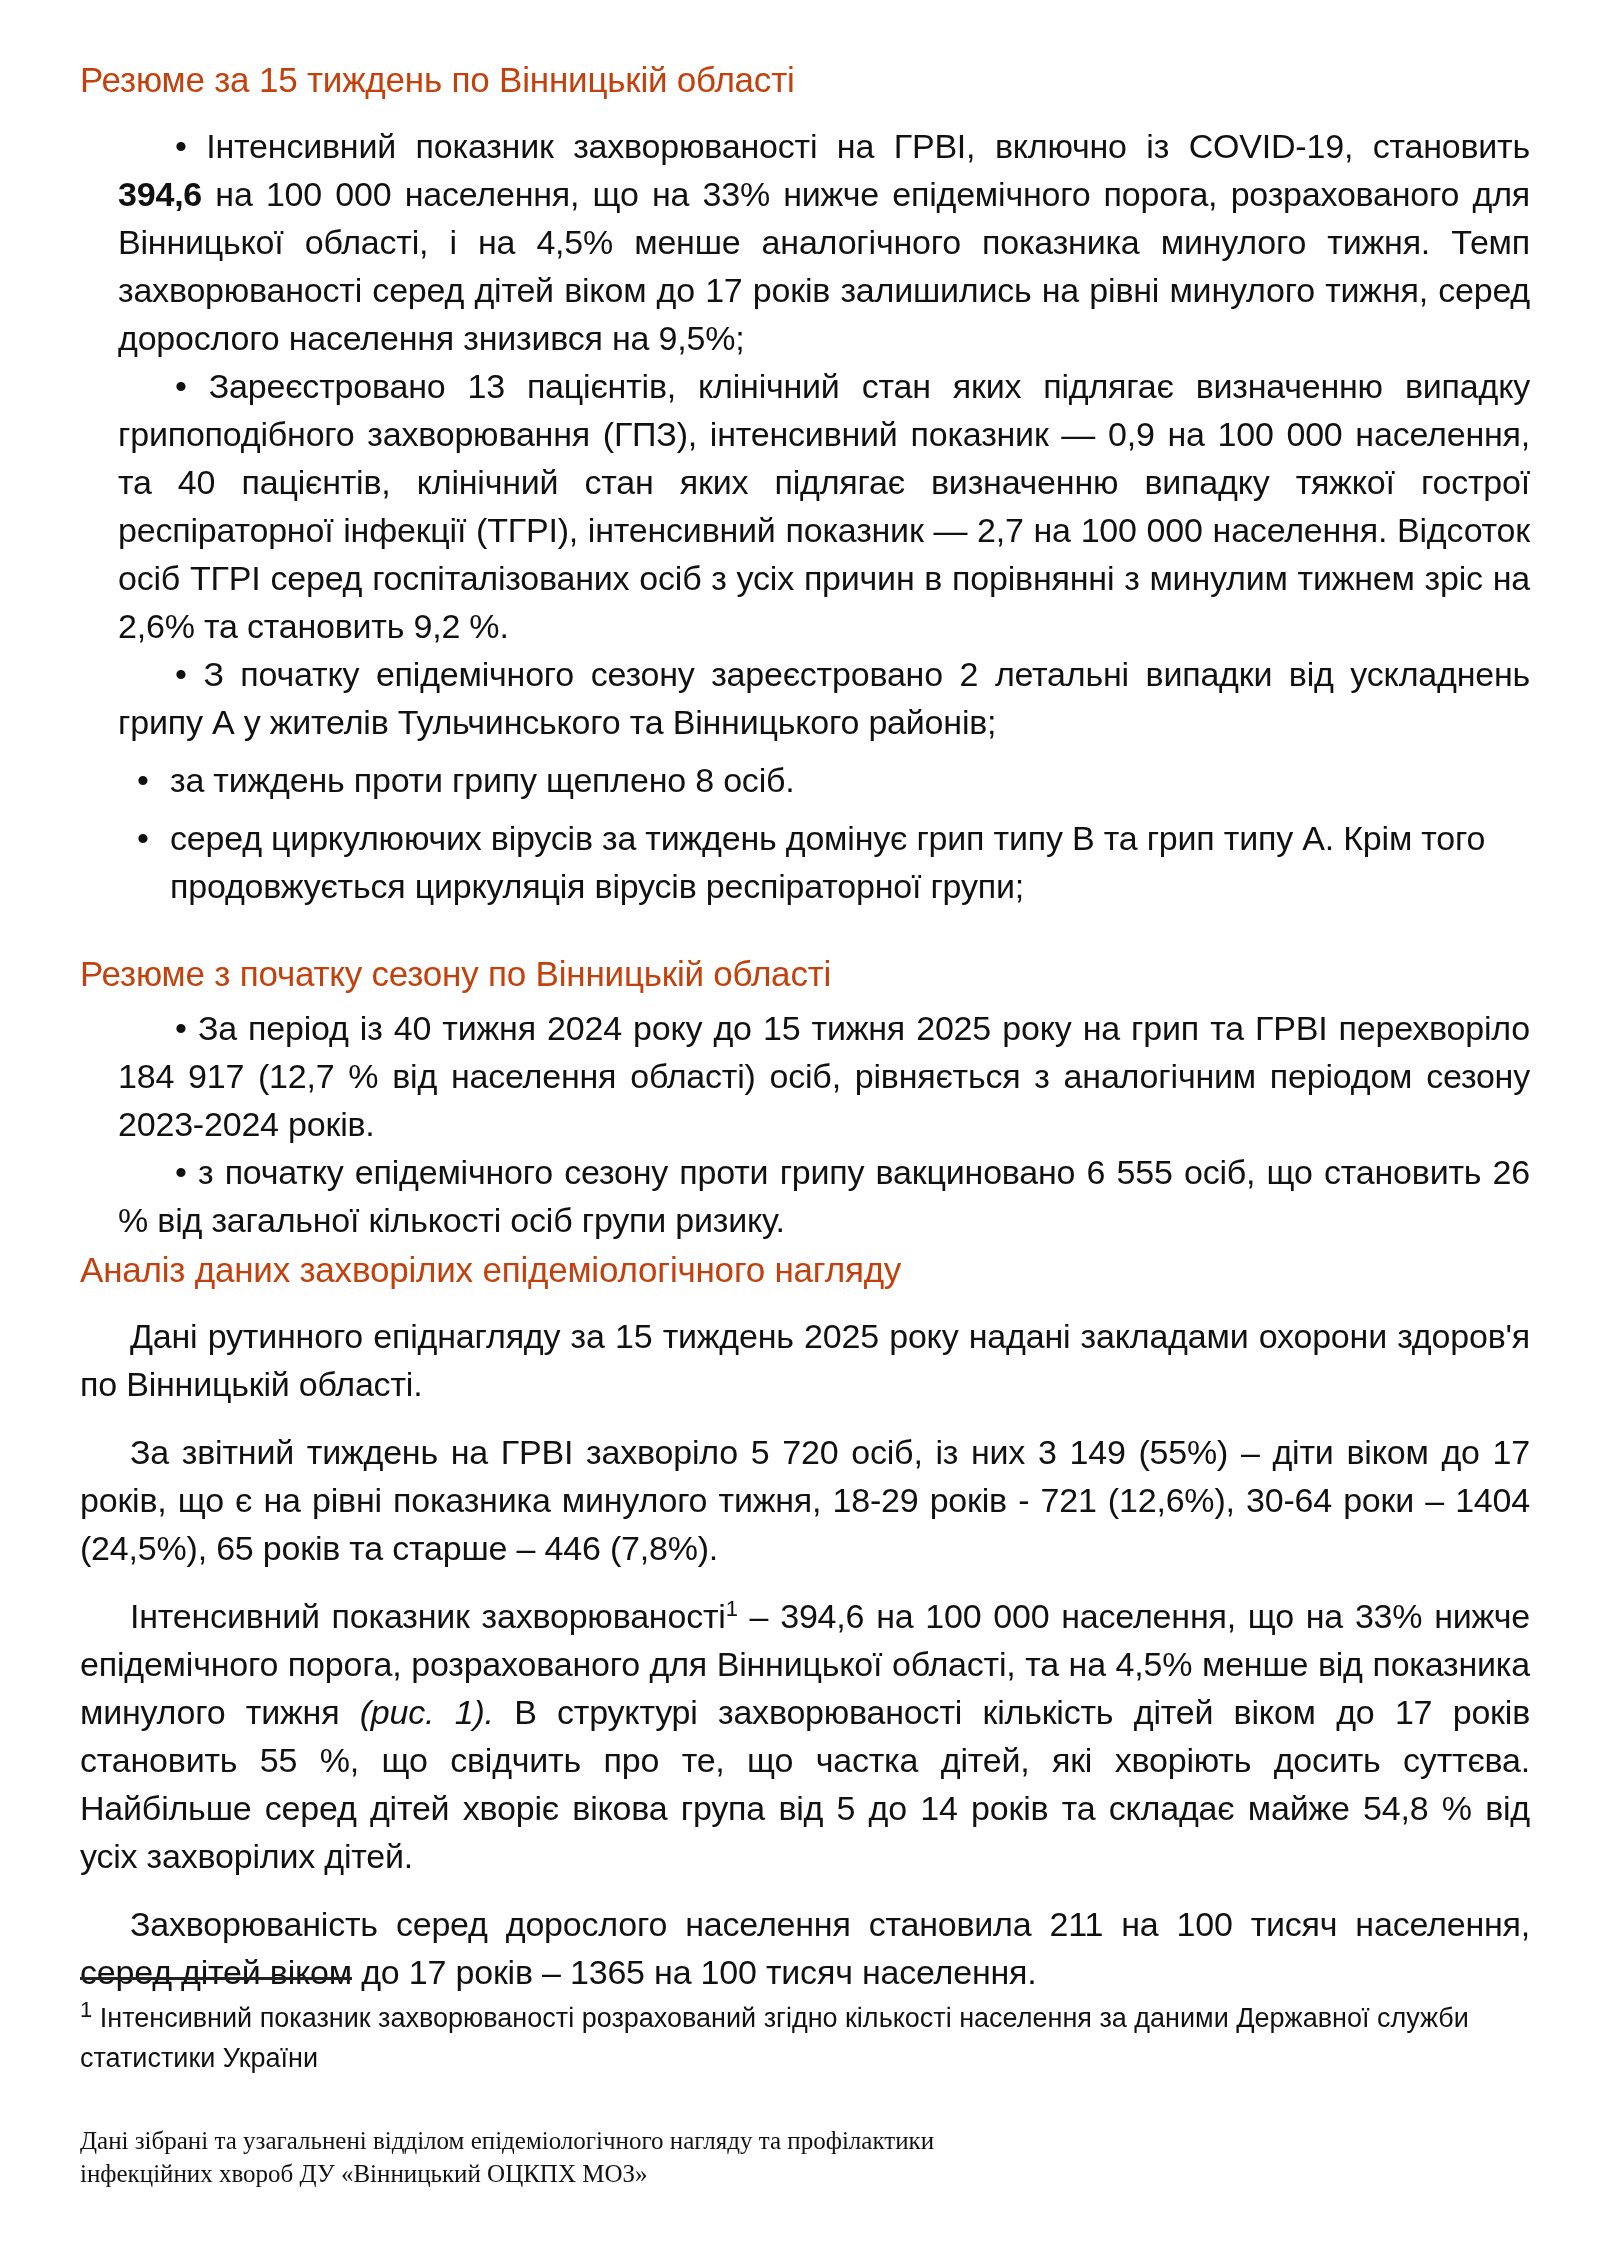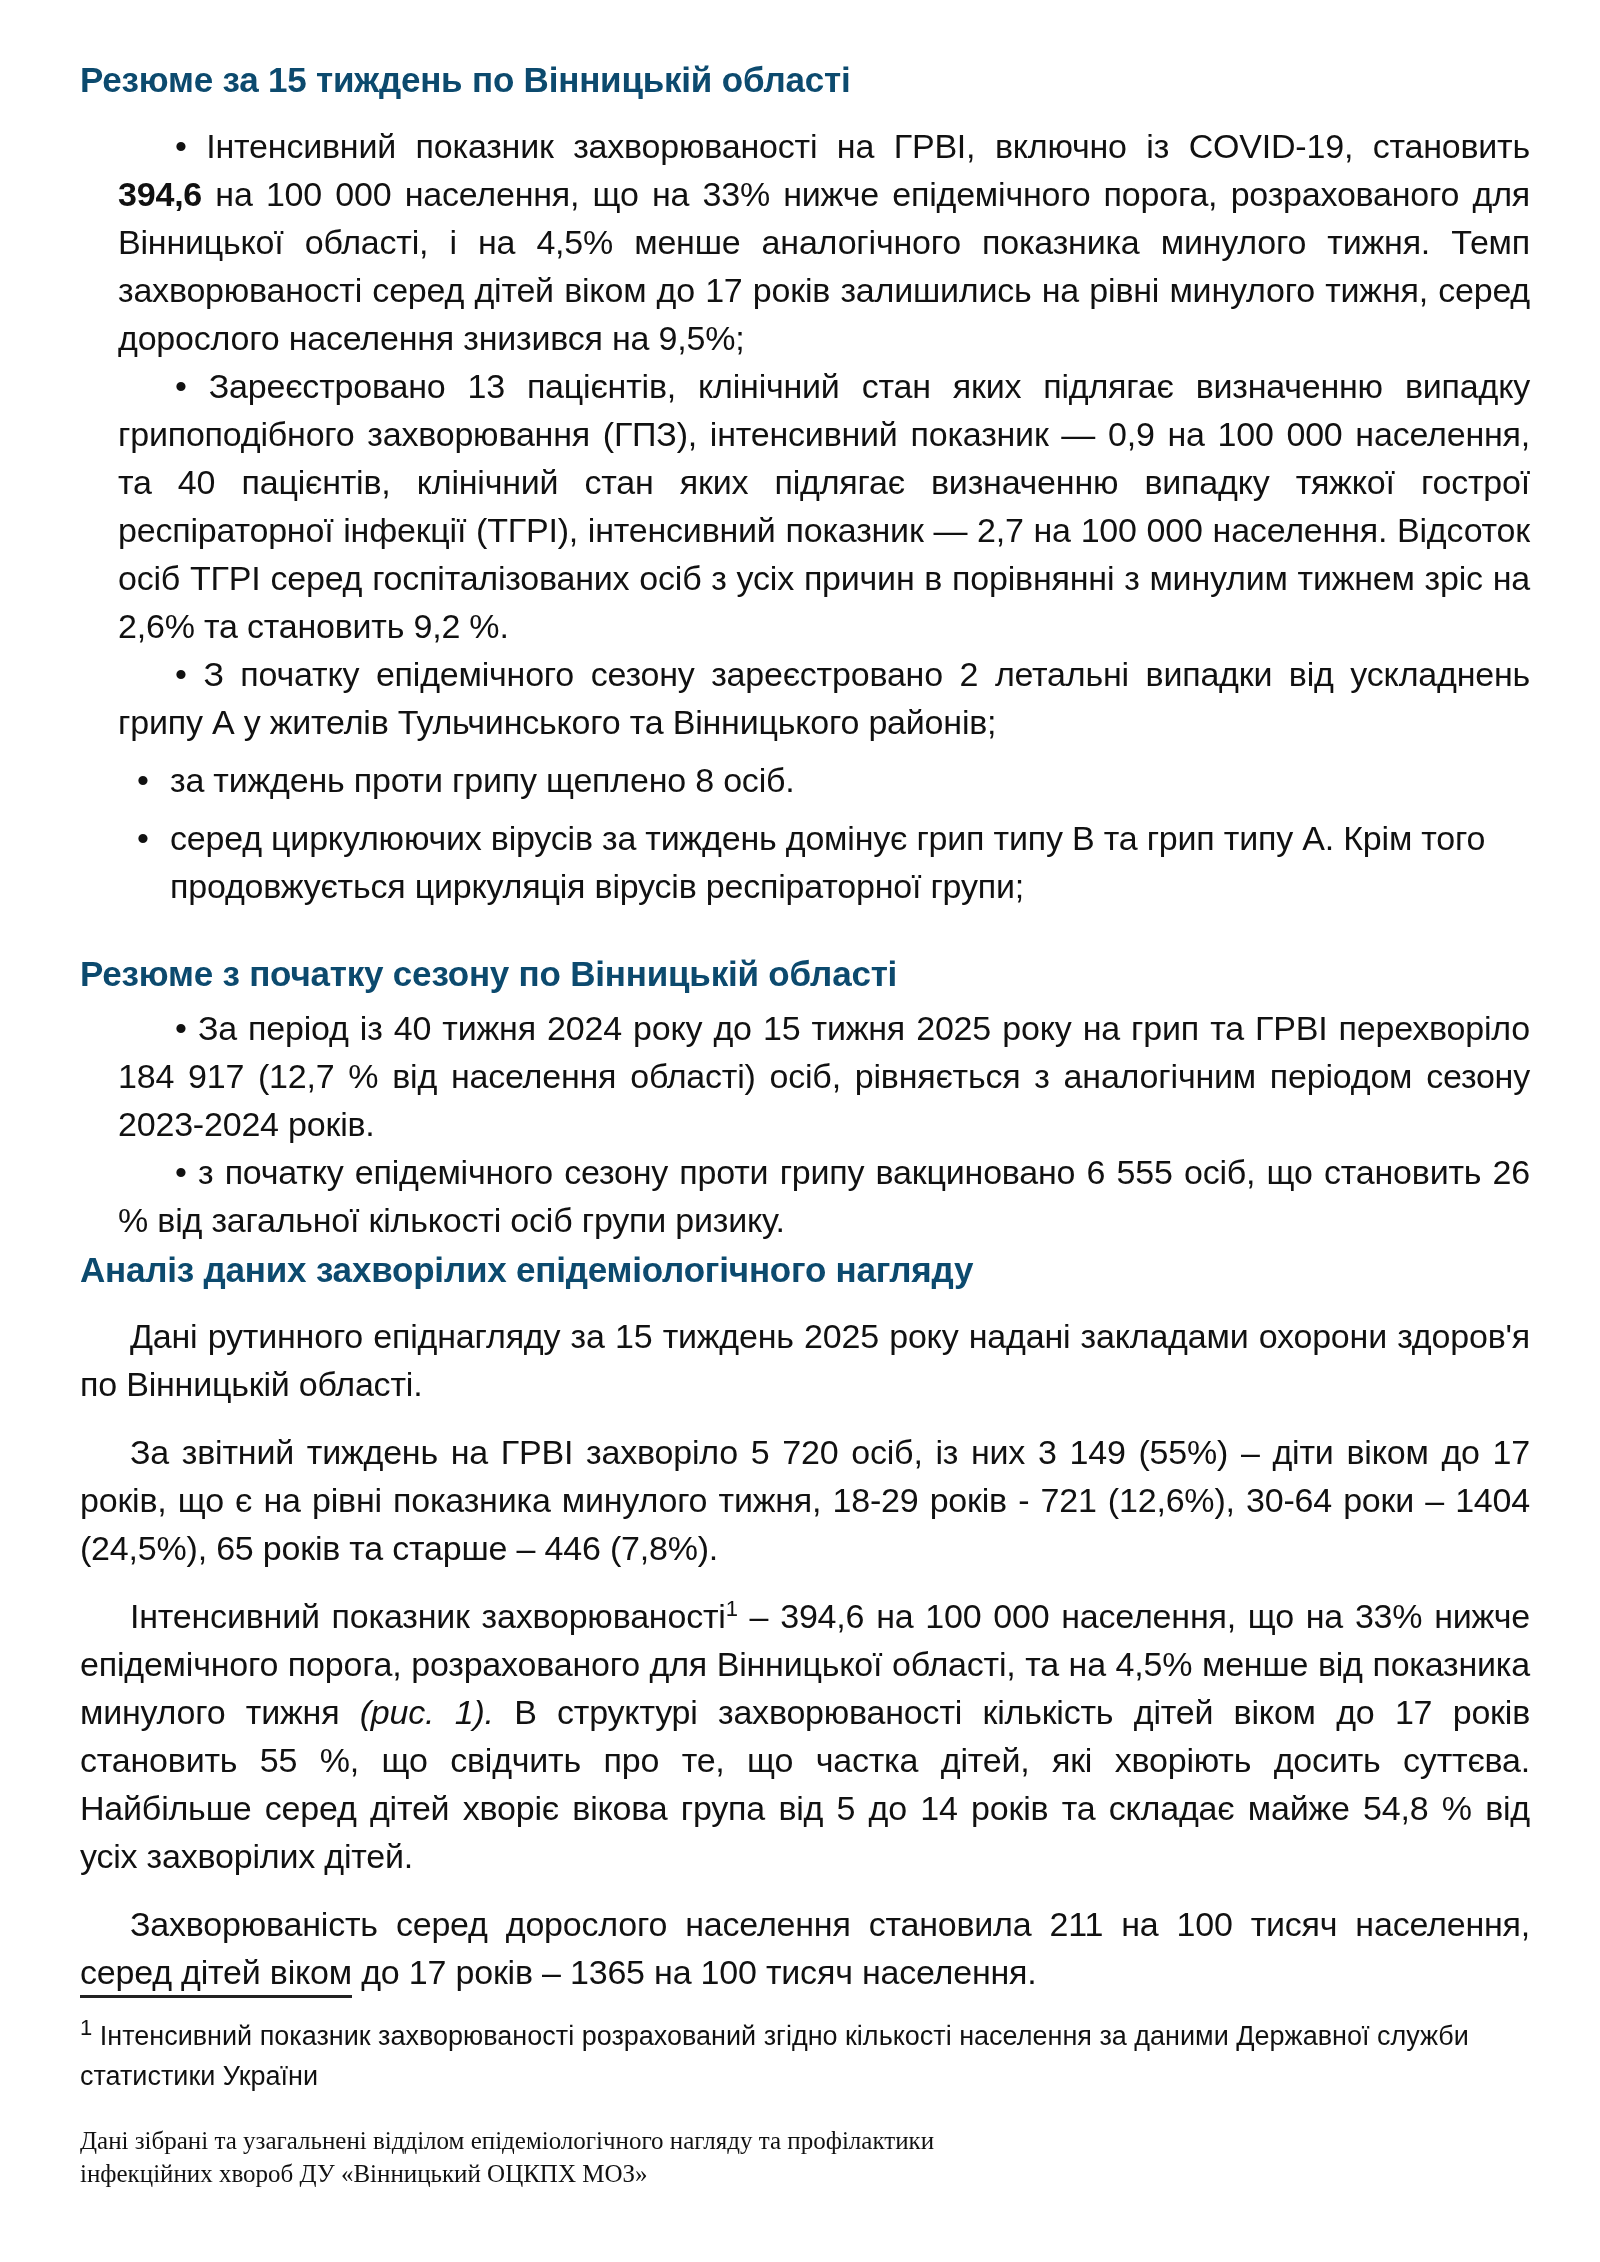--- a/index.html
+++ b/index.html
@@ -14,22 +14,22 @@
     background: #ffffff;
     box-sizing: border-box;
     padding: 58px 70px 0 80px;
     font-family: "Liberation Sans", sans-serif;
     color: #111111;
     font-size: 34px;
     line-height: 48px;
     letter-spacing: -0.2px;
   }
   .heading {
-    color: #0c4a6e;
-    font-weight: bold;
+    color: #c2410c;
+    font-weight: normal;
     font-size: 35px;
     line-height: 44px;
     margin: 0 0 20px 0;
   }
   .heading.h-season { margin: 42px 0 8px 0; }
   .heading.h-analysis { margin: 4px 0 4px 0; }
   p { margin: 0; }
   .para {
     text-align: justify;
     text-indent: 57px;
@@ -67,21 +67,21 @@
     border-top: 3px solid #222222;
     margin-bottom: 18px;
   }
   .footnote-text {
     font-size: 27px;
     line-height: 40px;
     letter-spacing: 0;
     text-align: left;
   }
   .footer-text {
-    margin-top: 28px;
+    margin-top: 46px;
     font-family: "Liberation Serif", serif;
     font-size: 25px;
     line-height: 33px;
     letter-spacing: 0;
   }
 </style>
 </head>
 <body>
 
 <div class="page">

